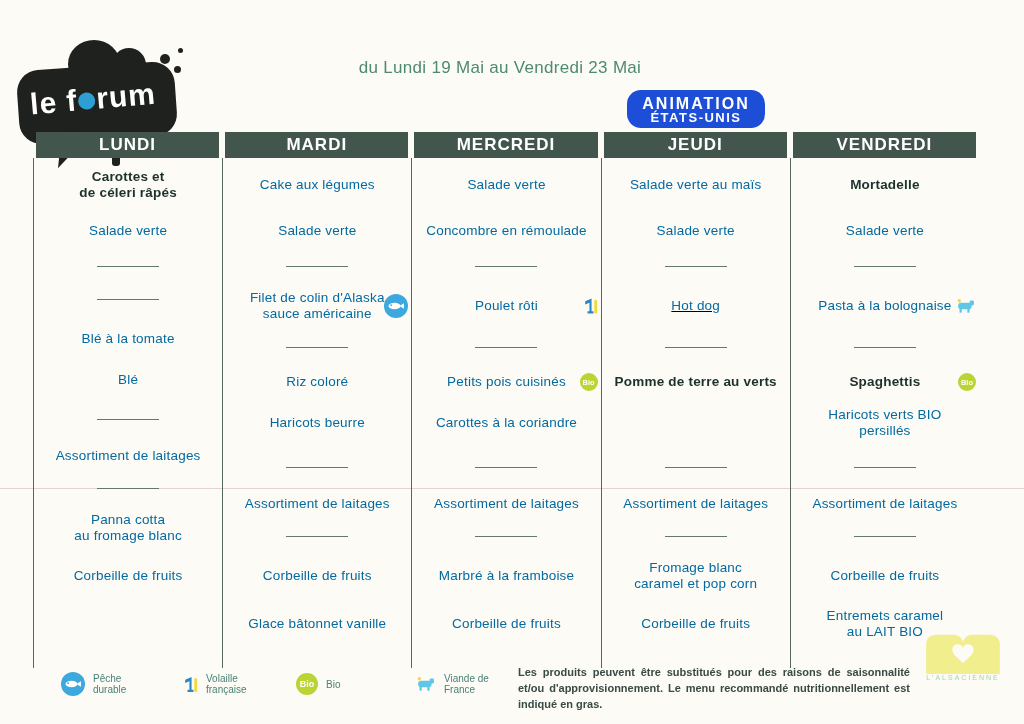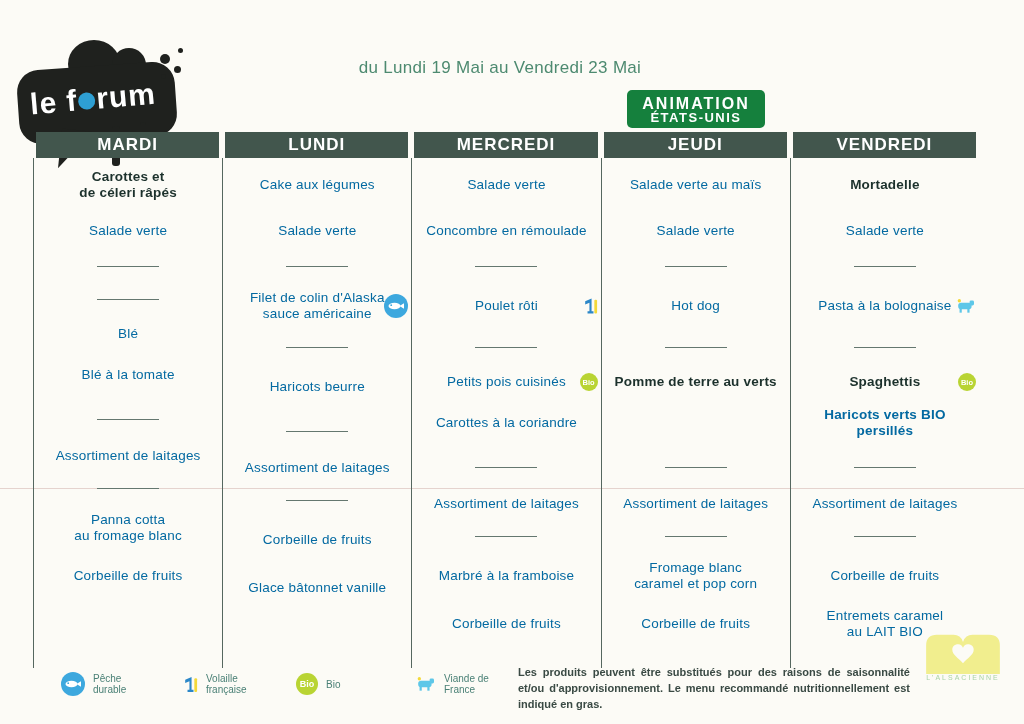--- a/index.html
+++ b/index.html
@@ -21,21 +21,21 @@
   .logo .d1{left:152px;top:28px;width:10px;height:10px;}
   .logo .d2{left:166px;top:40px;width:7px;height:7px;}
   .logo .d3{left:153px;top:48px;width:5px;height:5px;}
   .logo .d4{left:170px;top:22px;width:5px;height:5px;}
   .logo .logo-text{position:absolute;left:22px;top:56px;transform:rotate(-5deg);color:#fff;
                    font-weight:bold;font-size:30px;letter-spacing:1px;white-space:nowrap;}
   .logo .o-dot{display:inline-block;width:17px;height:17px;border-radius:50%;background:#2e9fd3;margin:0 1px;}
 
   
   .title{left:280px;top:58px;width:440px;text-align:center;font-size:17px;color:#4d8a70;letter-spacing:.3px;}
-  .badge{left:627px;top:90px;width:138px;height:38px;background:#15803d;border-radius:5px;
+  .badge{left:627px;top:90px;width:138px;height:38px;background:#1d4ed8;border-radius:14px;
          display:flex;flex-direction:column;align-items:center;justify-content:center;color:#fff;}
   .badge-line1{font-weight:bold;font-size:16px;letter-spacing:2px;line-height:17px;}
   .badge-line2{font-weight:bold;font-size:13px;letter-spacing:1.5px;line-height:11px;}
 
   
   .table-header{left:33px;top:132px;width:946px;display:grid;grid-template-columns:repeat(5,1fr);}
   .day-bar{margin:0 3px;height:26px;background:#42564d;color:#fff;font-weight:bold;font-size:17px;
            letter-spacing:1px;display:flex;align-items:center;justify-content:center;}
   .table-body{left:33px;top:158px;width:946px;display:grid;grid-template-columns:repeat(5,1fr);}
   .menu-col{border-left:1px solid #55675f;display:flex;flex-direction:column;}
@@ -80,46 +80,46 @@
 </div>
 
 <div class="abs title">du Lundi 19 Mai au Vendredi 23 Mai</div>
 
 <div class="abs badge">
   <div class="badge-line1">ANIMATION</div>
   <div class="badge-line2">ÉTATS-UNIS</div>
 </div>
 
 <div class="abs table-header">
+    <div class="day-bar">LUNDI</div>
     <div class="day-bar">MARDI</div>
-    <div class="day-bar">LUNDI</div>
     <div class="day-bar">MERCREDI</div>
     <div class="day-bar">JEUDI</div>
     <div class="day-bar">VENDREDI</div>
   </div>
 <div class="abs full-line"></div>
 <div class="abs table-body">
     <div class="menu-col">
       <div class="cell" style="height: 54px;">
         <div class="item-text bold">Carottes et<br>de céleri râpés</div>
       </div>
       <div class="cell" style="height: 38px;">
         <div class="item-text">Salade verte</div>
       </div>
       <div class="cell" style="height: 32px;">
         <span class="divline"></span>
       </div>
       <div class="cell" style="height: 34px;">
         <span class="divline"></span>
       </div>
-      <div class="cell" style="height: 36px;">
-        <div class="item-text">Blé</div>
-      </div>
       <div class="cell" style="height: 46px;">
         <div class="item-text">Blé à la tomate</div>
+      </div>
+      <div class="cell" style="height: 36px;">
+        <div class="item-text">Blé</div>
       </div>
       <div class="cell" style="height: 42px;">
         <span class="divline"></span>
       </div>
       <div class="cell" style="height: 32px;">
         <div class="item-text">Assortiment de laitages</div>
       </div>
       <div class="cell" style="height: 32px;">
         <span class="divline"></span>
       </div>
@@ -148,20 +148,23 @@
             <circle cx="12" cy="12" r="12" fill="#3da8de"></circle>
             <ellipse cx="10.5" cy="12" rx="6" ry="3.2" fill="#fff"></ellipse>
             <path d="M15.5 12 L20 9.3 V14.7 Z" fill="#fff"></path>
             <circle cx="7.2" cy="11.2" r="0.9" fill="#3da8de"></circle>
           </svg>
         </span>
       </div>
       <div class="cell" style="height: 34px;">
         <span class="divline"></span>
       </div>
+      <div class="cell" style="height: 36px;">
+        <div class="item-text">Riz coloré</div>
+      </div>
       <div class="cell" style="height: 46px;">
         <div class="item-text">Haricots beurre</div>
       </div>
       <div class="cell" style="height: 42px;">
         <span class="divline"></span>
       </div>
       <div class="cell" style="height: 32px;">
         <div class="item-text">Assortiment de laitages</div>
       </div>
       <div class="cell" style="height: 32px;">
@@ -226,21 +229,21 @@
     <div class="menu-col">
       <div class="cell" style="height: 54px;">
         <div class="item-text">Salade verte au maïs</div>
       </div>
       <div class="cell" style="height: 38px;">
         <div class="item-text">Salade verte</div>
       </div>
       <div class="cell" style="height: 32px;">
         <span class="divline"></span>
       </div>
-      <div class="cell" style="height: 48px;">
+      <div class="cell" style="height: 48px; text-decoration: underline;">
         <div class="item-text">Hot dog</div>
       </div>
       <div class="cell" style="height: 34px;">
         <span class="divline"></span>
       </div>
       <div class="cell" style="height: 36px;">
         <div class="item-text bold">Pomme de terre au verts</div>
       </div>
       <div class="cell" style="height: 46px;"></div>
       <div class="cell" style="height: 42px;">
@@ -284,21 +287,21 @@
       </div>
       <div class="cell" style="height: 34px;">
         <span class="divline"></span>
       </div>
       <div class="cell" style="height: 36px;">
         <div class="item-text bold">Spaghettis</div>
         <span class="gicon abs-ic">
           <span class="bio-circle">Bio</span>
         </span>
       </div>
-      <div class="cell" style="height: 46px; font-weight: bold;">
+      <div class="cell" style="height: 46px;">
         <div class="item-text">Haricots verts BIO persillés</div>
       </div>
       <div class="cell" style="height: 42px;">
         <span class="divline"></span>
       </div>
       <div class="cell" style="height: 32px;">
         <div class="item-text">Assortiment de laitages</div>
       </div>
       <div class="cell" style="height: 32px;">
         <span class="divline"></span>

